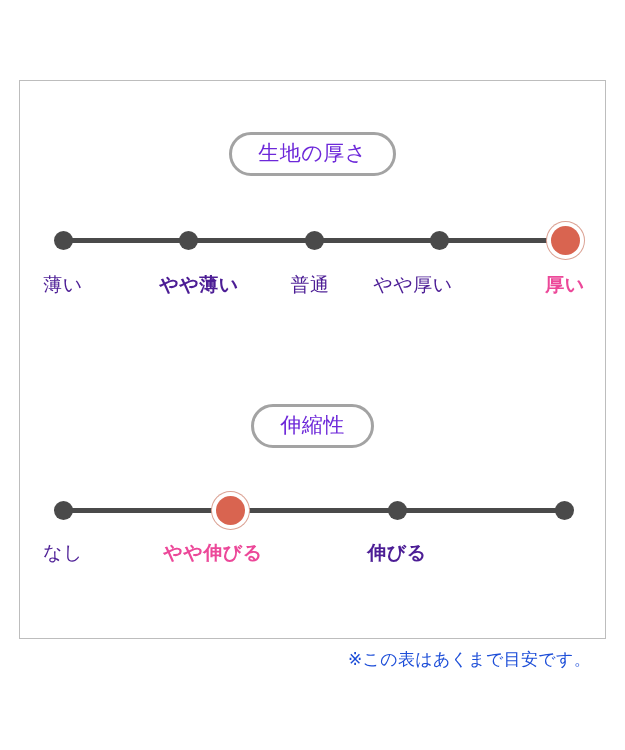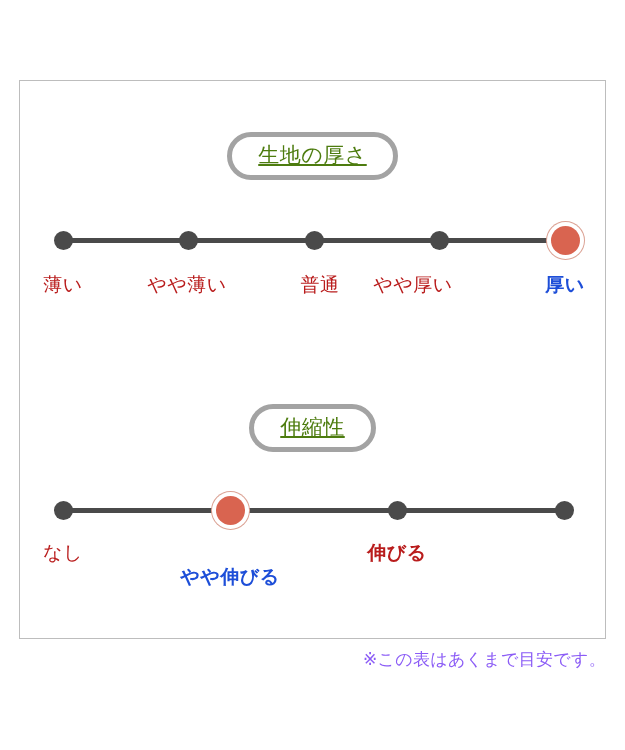--- a/index.html
+++ b/index.html
@@ -30,29 +30,28 @@
 
   
   .section-title-wrap {
     position: absolute;
     left: 0;
     width: 100%;
     text-align: center;
   }
   .section-title {
     display: inline-block;
-    border: 5px solid #a3a3a3;
+    border: 3px solid #a3a3a3;
     border-radius: 999px;
     padding: 6px 26px 8px 26px;
     font-size: 21px;
     line-height: 1.15;
-    color: #4d7c0f;
+    color: #6d28d9;
     letter-spacing: 0.5px;
     background: #fff;
-    text-decoration: underline;
   }
 
   
   .scale {
     position: absolute;
     left: 0;
     width: 100%;
     height: 70px;
   }
   .scale-track {
@@ -84,35 +83,35 @@
     position: absolute;
     left: 0;
     width: 100%;
     height: 30px;
   }
   .scale-label {
     position: absolute;
     transform: translateX(-50%);
     white-space: nowrap;
     font-size: 19px;
-    color: #b91c1c;
+    color: #4c1d95;
     letter-spacing: 0.5px;
   }
   .scale-label.selected {
     font-weight: bold;
-    color: #1d4ed8;
+    color: #ec4899;
   }
 
   
   #footnote {
     position: absolute;
-    right: 19px;
+    right: 34px;
     top: 648px;
     font-size: 17px;
-    color: #8b5cf6;
+    color: #1d4ed8;
     letter-spacing: 0.3px;
     white-space: nowrap;
   }
 </style>
 </head>
 <body>
 
 <div id="spec-frame"></div>
 
 <div id="sections-root">
@@ -120,33 +119,33 @@
     <div class="scale" style="top: 222px;">
       <div class="scale-track" style="left: 63px; width: 502px;"></div>
       <div class="dot" style="left: 63px;"></div>
       <div class="dot" style="left: 188.5px;"></div>
       <div class="dot" style="left: 314px;"></div>
       <div class="dot" style="left: 439.5px;"></div>
       <div class="dot selected" style="left: 565px;"></div>
     </div>
     <div class="scale-labels" style="top: 272px;">
       <span class="scale-label" style="left: 63px;">薄い</span>
-      <span class="scale-label" style="left: 187px;">やや薄い</span>
-      <span class="scale-label" style="left: 320px;">普通</span>
+      <span class="scale-label" style="left: 199px; font-weight: bold;">やや薄い</span>
+      <span class="scale-label" style="left: 310px;">普通</span>
       <span class="scale-label" style="left: 413px;">やや厚い</span>
       <span class="scale-label selected" style="left: 565px;">厚い</span>
     </div>
     <div class="section-title-wrap" style="top: 404px;"><span class="section-title">伸縮性</span></div>
     <div class="scale" style="top: 492px;">
       <div class="scale-track" style="left: 63px; width: 501px;"></div>
       <div class="dot" style="left: 63px;"></div>
       <div class="dot selected" style="left: 230px;"></div>
       <div class="dot" style="left: 397px;"></div>
       <div class="dot" style="left: 564px;"></div>
     </div>
     <div class="scale-labels" style="top: 540px;">
       <span class="scale-label" style="left: 63px; text-align: center;">なし</span>
-      <span class="scale-label selected" style="left: 230px; margin-top: 24px;">やや伸びる</span>
+      <span class="scale-label selected" style="left: 213px;">やや伸びる</span>
       <span class="scale-label" style="left: 397px; font-weight: bold;">伸びる</span>
     </div>
   </div>
 
 <div id="footnote">※この表はあくまで目安です。</div>
 
 </body></html>

